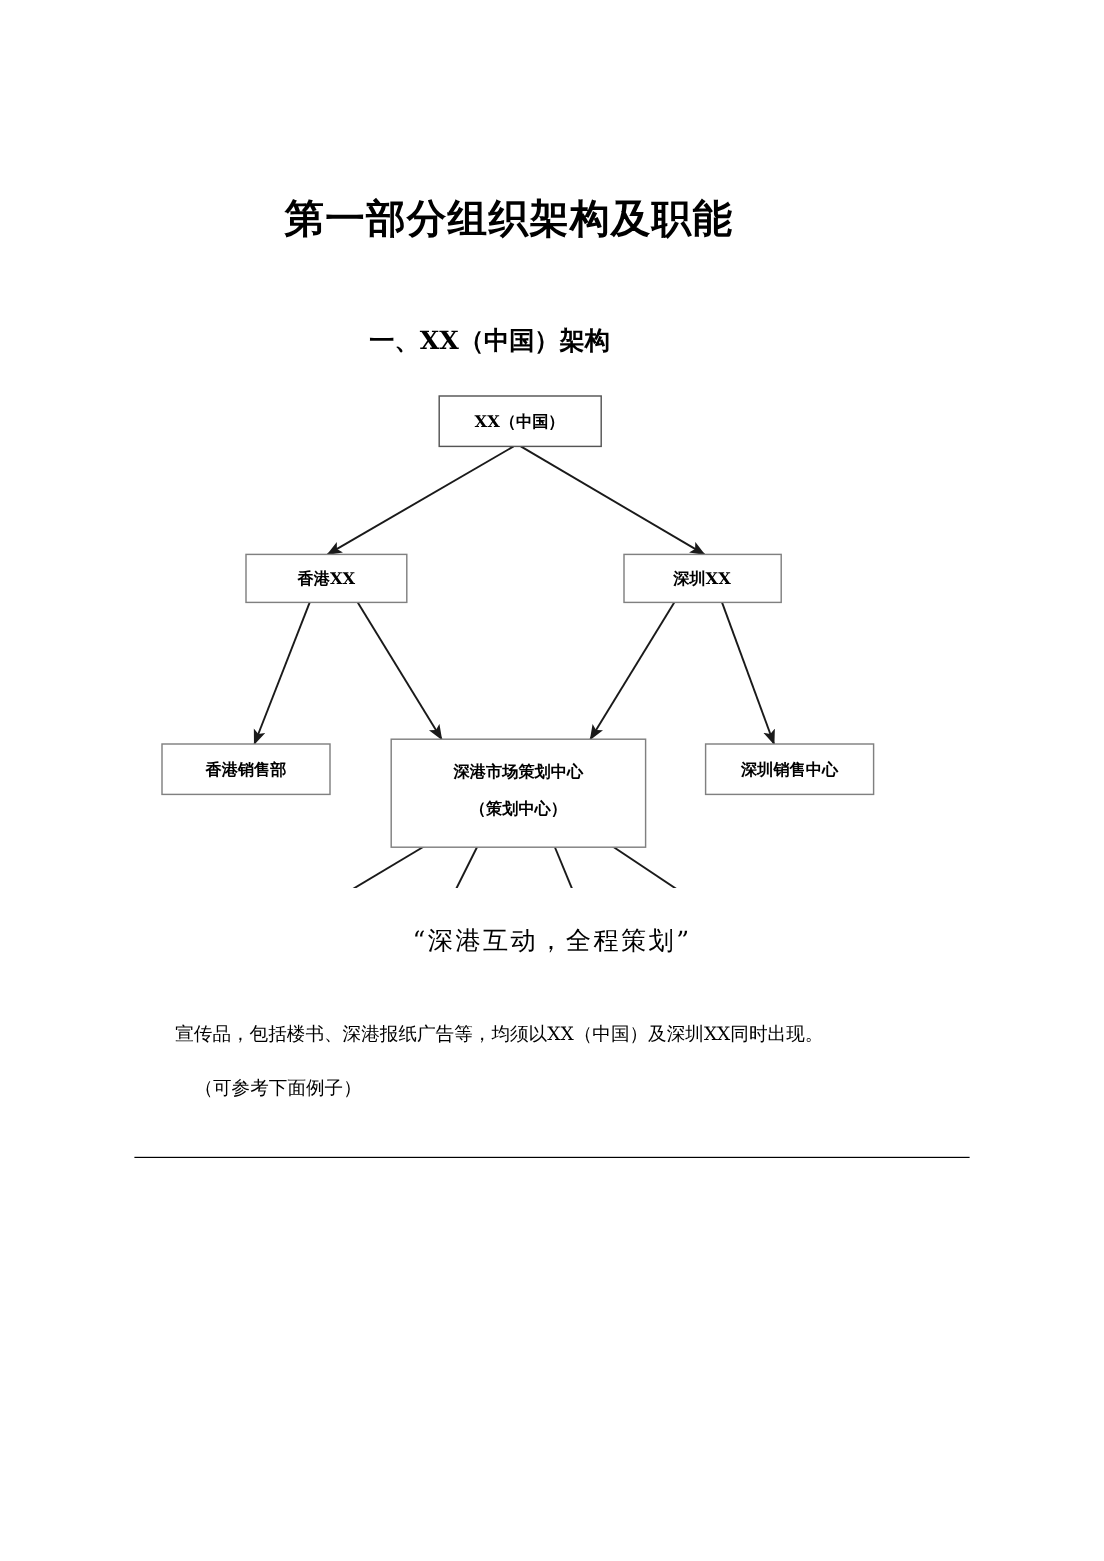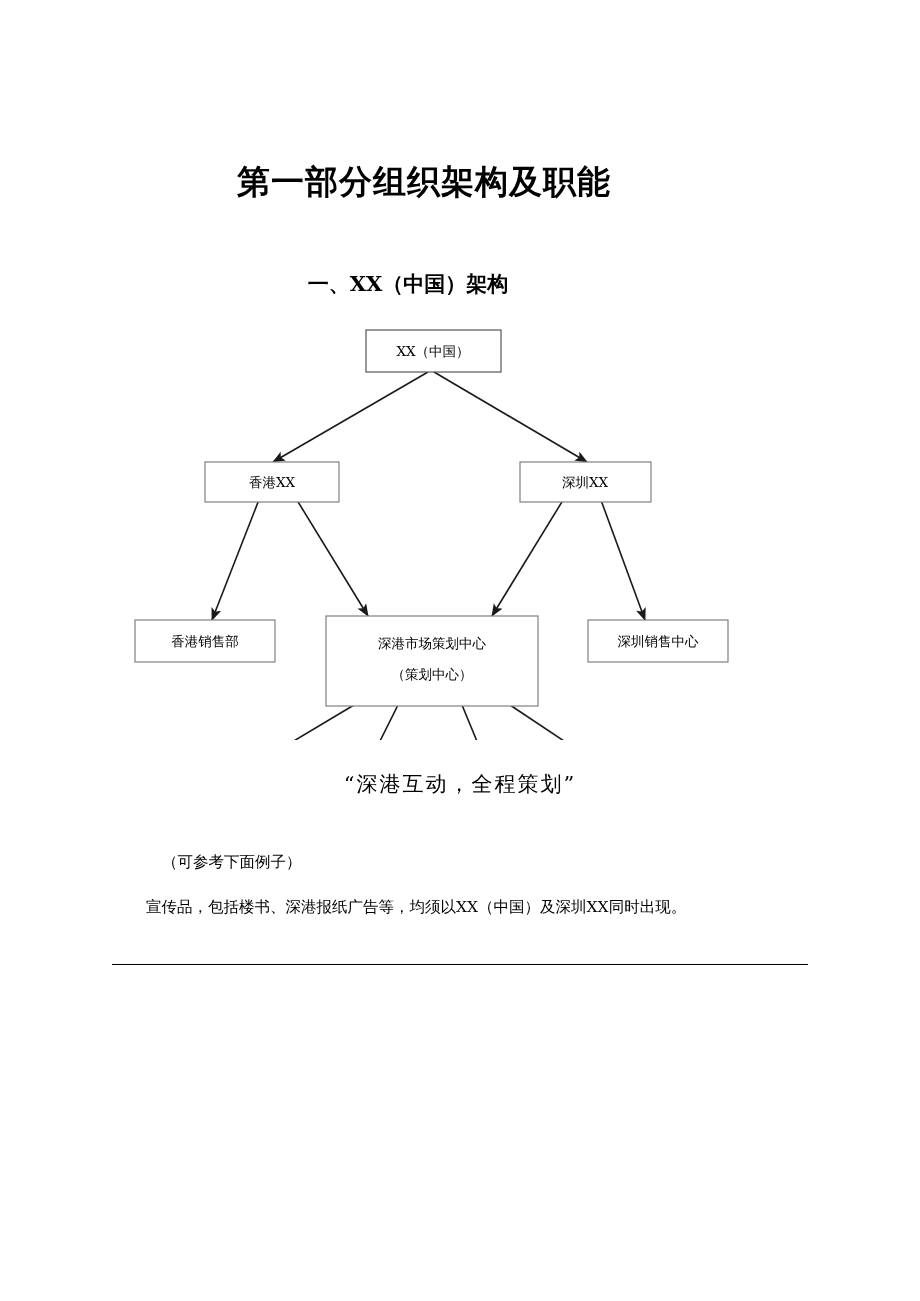--- a/index.html
+++ b/index.html
@@ -49,20 +49,21 @@
     white-space: nowrap;
   }
 
   
   .chart-wrap {
     position: absolute;
     left: 100px;
     top: 320px;
     width: 720px;
     height: 420px;
+    font-weight: bold;
   }
   .chart-wrap svg { display: block; }
 
   .node-box {
     fill: #ffffff;
     stroke: #808080;
     stroke-width: 1.2;
   }
   .node-box.root {
     stroke: #555555;
@@ -211,19 +212,19 @@
         <rect class="node-box" x="484" y="477" width="147" height="62"></rect>
         <text class="node-text small" x="557" y="500">中国区市场营销</text>
         <text class="node-text small" x="557" y="525">策略部（外省部）</text>
       </g>
     </svg>
   </div>
 
   <div class="slogan">“深港互动，全程策划”</div>
 
   <div class="body-block">
+    <div class="body-line l2">宣传品，包括楼书、深港报纸广告等，均须以XX（中国）及深圳XX同时出现。</div>
     <div class="body-line l3">（可参考下面例子）</div>
-    <div class="body-line l2">宣传品，包括楼书、深港报纸广告等，均须以XX（中国）及深圳XX同时出现。</div>
   </div>
 
   <div class="footer-rule"></div>
 
 </div>
 
 </body></html>

